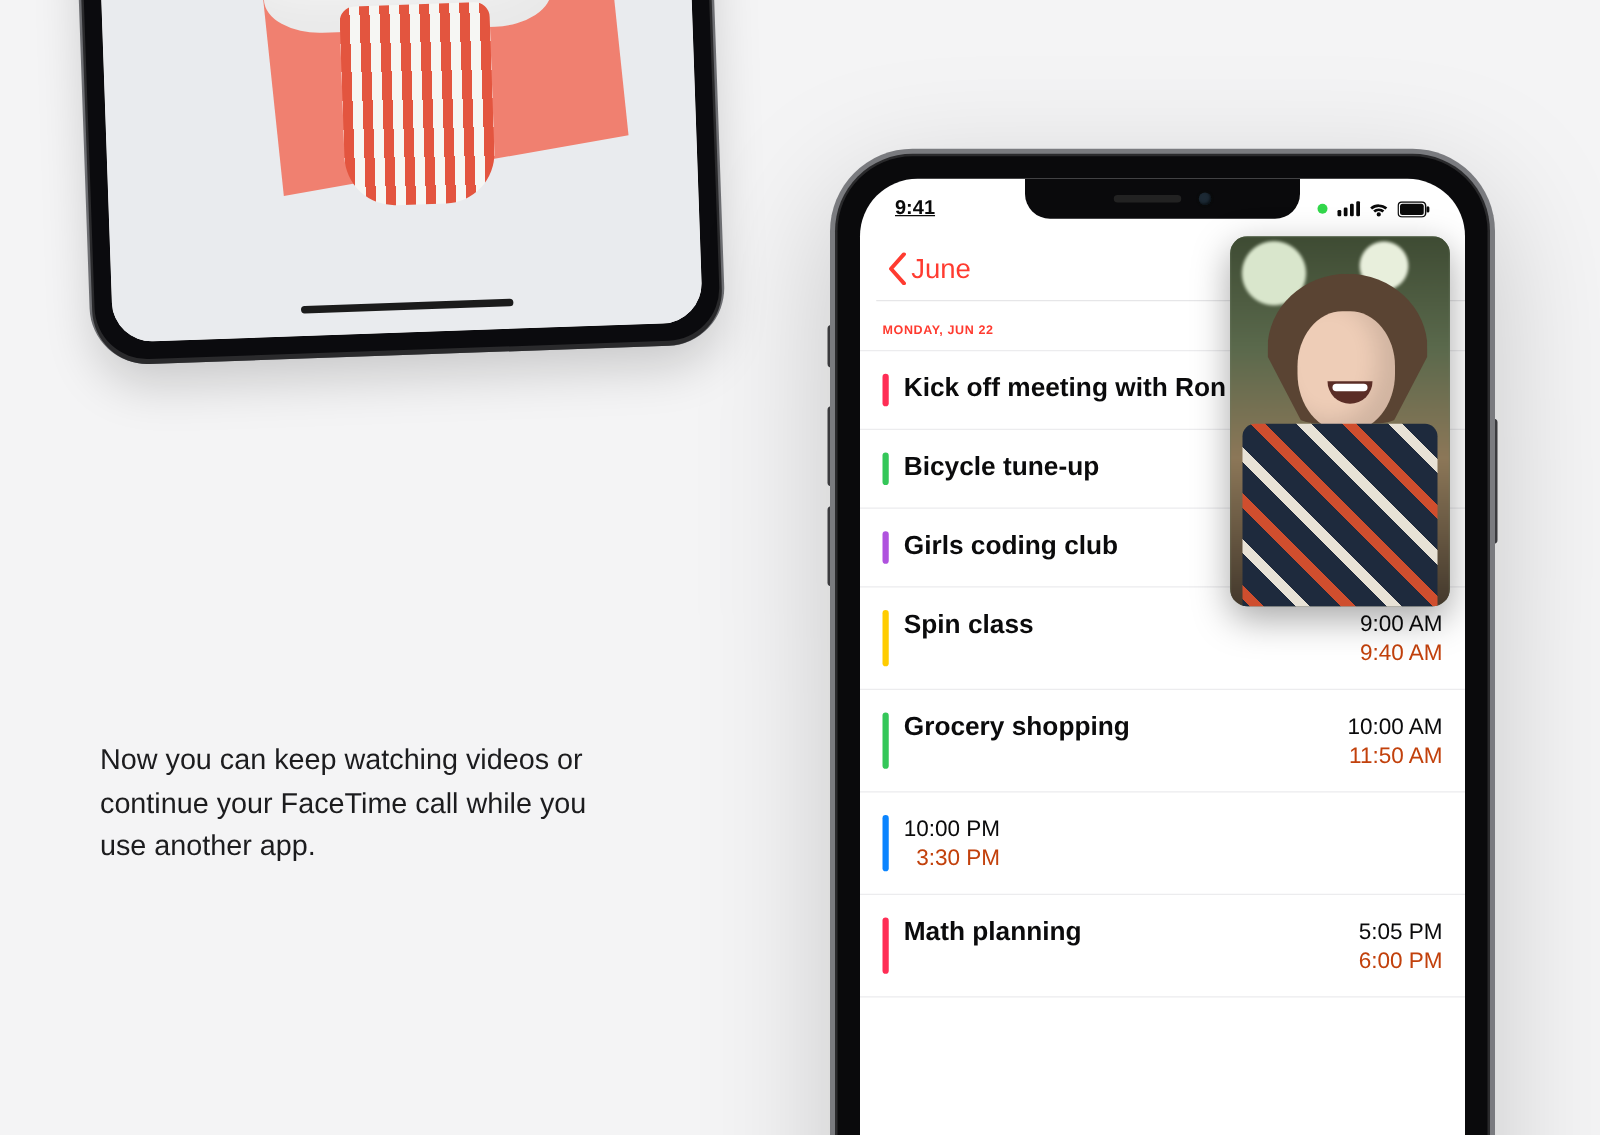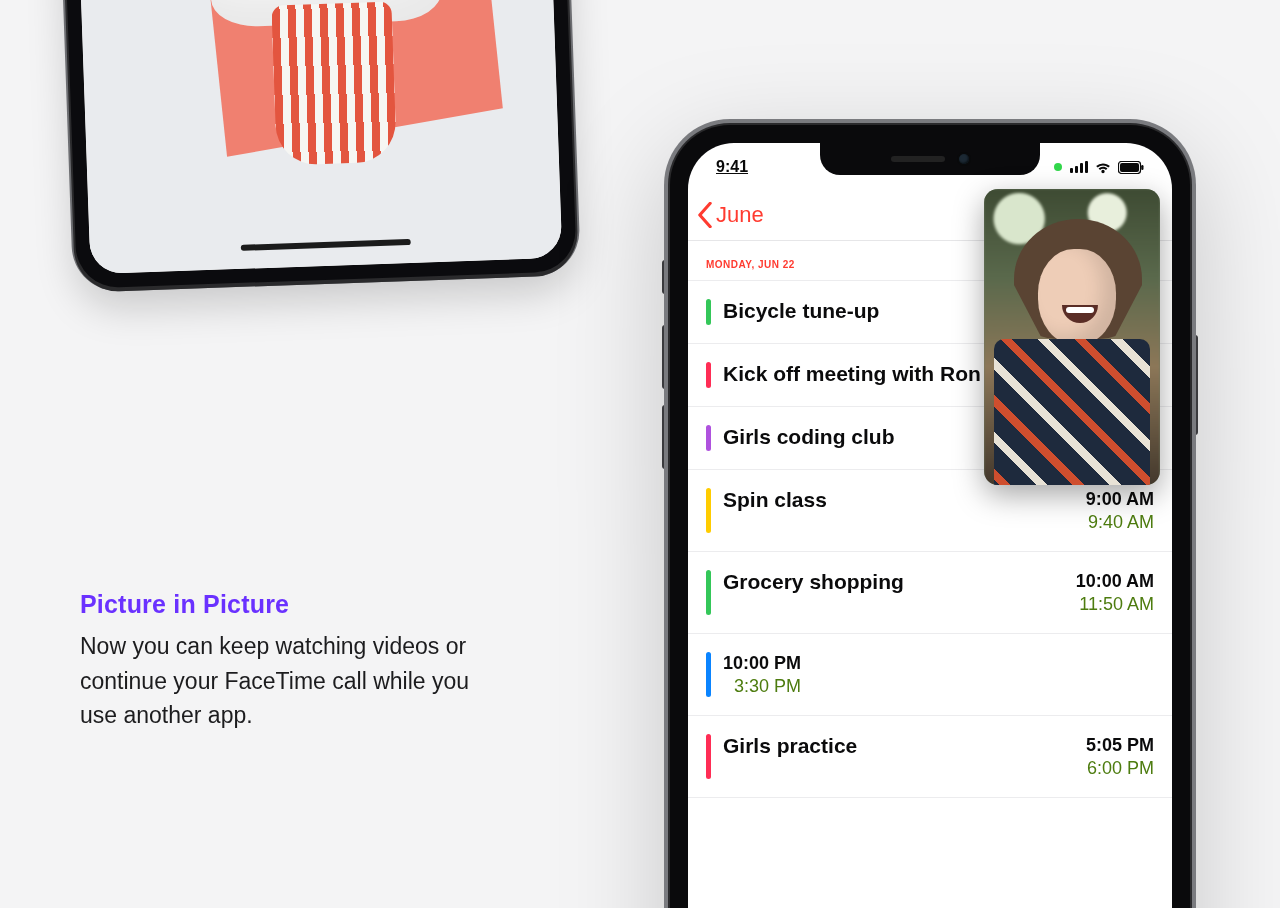--- a/index.html
+++ b/index.html
@@ -131,21 +131,21 @@
   .status-right { display:flex; align-items:center; gap:6px; }
   .dot-green { width:8px; height:8px; background:#32d74b; border-radius:50%; margin-right:2px; }
   .sig-bars { display:flex; align-items:flex-end; gap:2px; height:12px; }
   .sig-bars span { width:3px; background:#0a0a0a; border-radius:1px; }
   .sig-bars span:nth-child(1){height:5px;} .sig-bars span:nth-child(2){height:7px;}
   .sig-bars span:nth-child(3){height:10px;} .sig-bars span:nth-child(4){height:12px;}
   .wifi-icon svg, .batt-icon svg { display:block; }
 
   
   .cal-header {
-    position:absolute; top:46px; left:0; right:0; height:52px;
+    position:absolute; top:46px; left:13px; right:0; height:52px;
     display:flex; align-items:center; justify-content:space-between;
     padding:0 14px 0 8px;
     border-bottom:1px solid #e6e6e8;
   }
   .back-btn { display:flex; align-items:center; color:#ff3b30; font-size:22px; font-weight:500; gap:2px; }
   .back-btn svg { width:18px; height:26px; }
   .hdr-right { display:flex; align-items:center; gap:16px; }
   .list-ico-box {
     width:38px; height:30px; background:#ff3b30; border-radius:7px;
     display:flex; flex-direction:column; justify-content:center; gap:4px; padding:0 7px;
@@ -166,22 +166,22 @@
   .day-header.today { color:#ff3b30; }
   .ev {
     display:flex; align-items:flex-start;
     padding:18px 18px 18px 18px;
     border-bottom:1px solid #ececee;
     gap:12px;
   }
   .ev .stripe { width:5px; align-self:stretch; border-radius:3px; min-height:26px; }
   .ev .title { flex:1; font-size:21px; font-weight:700; color:#0b0b0c; line-height:1.15; }
   .ev .times { text-align:right; font-size:18px; line-height:1.25; }
-  .ev .times .t1 { color:#0b0b0c; font-weight:700; }
-  .ev .times .t2 { color:#4d7c0f; }
+  .ev .times .t1 { color:#0b0b0c; font-weight:400; }
+  .ev .times .t2 { color:#c2410c; }
 
   
   .pip {
     position:absolute;
     top:46px; right:12px;
     width:176px; height:296px;
     border-radius:14px;
     overflow:hidden;
     box-shadow: 0 10px 30px rgba(0,0,0,.35);
     background:#6b7a60;
@@ -230,21 +230,20 @@
 
           <div class="ptl-pants"></div>
         </div>
         <div class="ptl-homebar"></div>
       </div>
     </div>
   </div>
 </div>
 
 <div class="text-block">
-  <h2>Picture in Picture</h2>
   <p>Now you can keep watching videos or continue your FaceTime call while you use another app.</p>
 </div>
 
 <div class="phone-right-wrap">
   <div class="sbtn left1"></div>
   <div class="sbtn left2"></div>
   <div class="sbtn left3"></div>
   <div class="sbtn right1"></div>
 
   <div class="phone-right-frame">
@@ -292,26 +291,26 @@
             <span></span>
               <span></span>
               <span></span>
           </div>
         </div>
       </div>
 
       <div class="cal-body" id="cal-body">
           <div class="day-header today">MONDAY, JUN 22</div>
           <div class="ev">
+            <div class="stripe" style="background: rgb(255, 45, 85);"></div>
+            <div class="title">Kick off meeting with Ron</div>
+          </div>
+          <div class="ev">
             <div class="stripe" style="background: rgb(52, 199, 89);"></div>
             <div class="title">Bicycle tune-up</div>
-          </div>
-          <div class="ev">
-            <div class="stripe" style="background: rgb(255, 45, 85);"></div>
-            <div class="title">Kick off meeting with Ron</div>
           </div>
           <div class="ev">
             <div class="stripe" style="background: rgb(175, 82, 222);"></div>
             <div class="title">Girls coding club</div>
           </div>
           <div class="ev">
             <div class="stripe" style="background: rgb(255, 204, 0);"></div>
             <div class="title">Spin class</div>
             <div class="times">
               <div class="t1">9:00 AM</div>
@@ -328,21 +327,21 @@
           </div>
           <div class="ev">
             <div class="stripe" style="background: rgb(10, 132, 255);"></div>
             <div class="times">
               <div class="t1">10:00 PM</div>
               <div class="t2">3:30 PM</div>
             </div>
           </div>
           <div class="ev">
             <div class="stripe" style="background: rgb(255, 45, 85);"></div>
-            <div class="title">Girls practice</div>
+            <div class="title">Math planning</div>
             <div class="times">
               <div class="t1">5:05 PM</div>
               <div class="t2">6:00 PM</div>
             </div>
           </div>
         </div>
 
       <div class="pip">
         <div class="bg-trees"></div>
         <div class="hair"></div>

